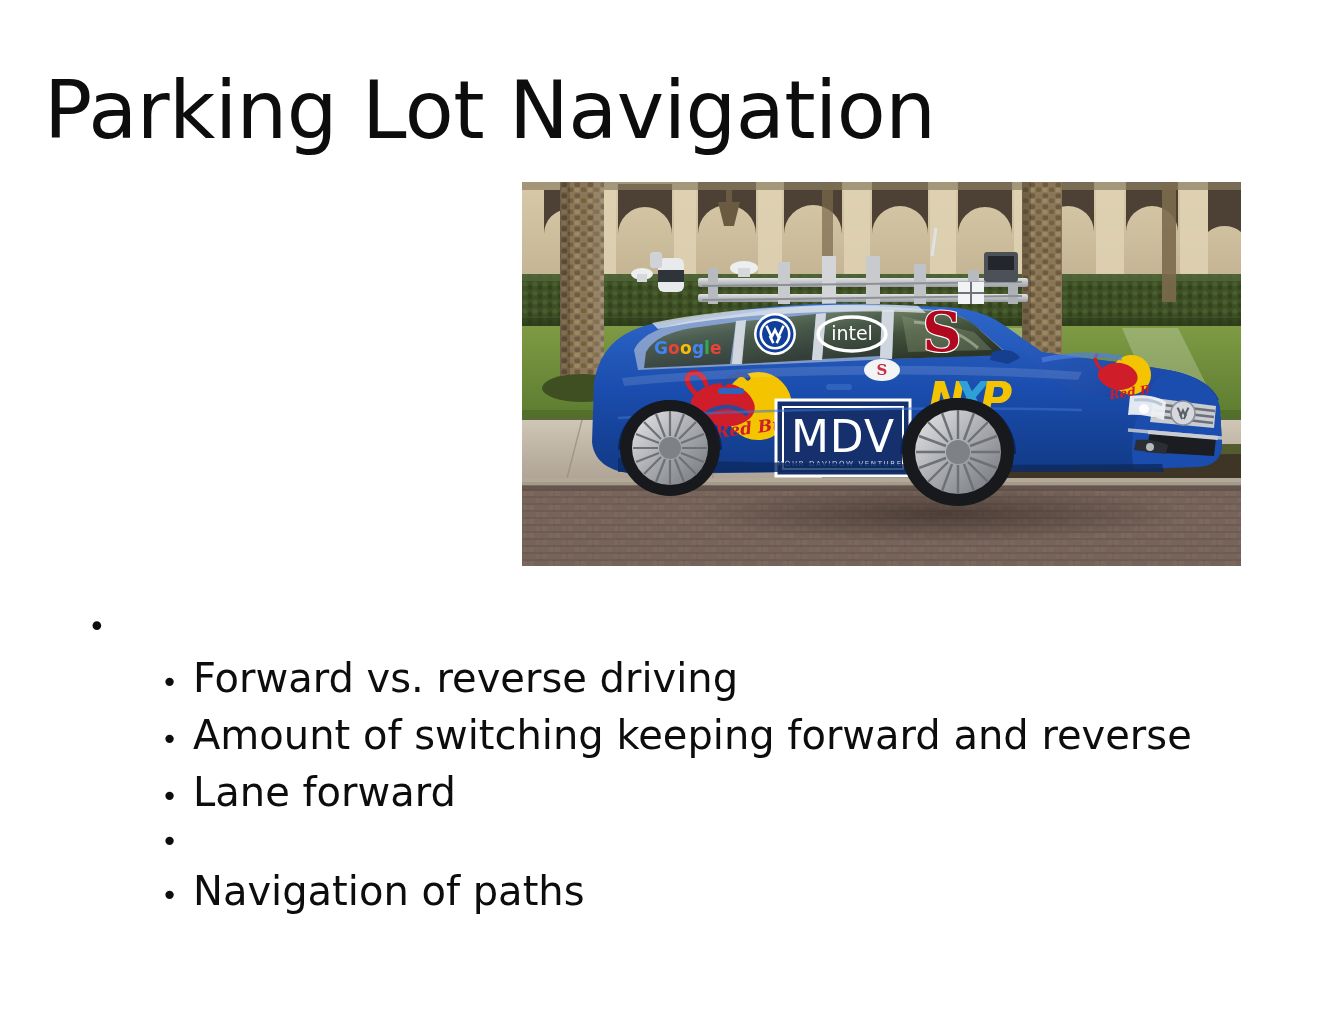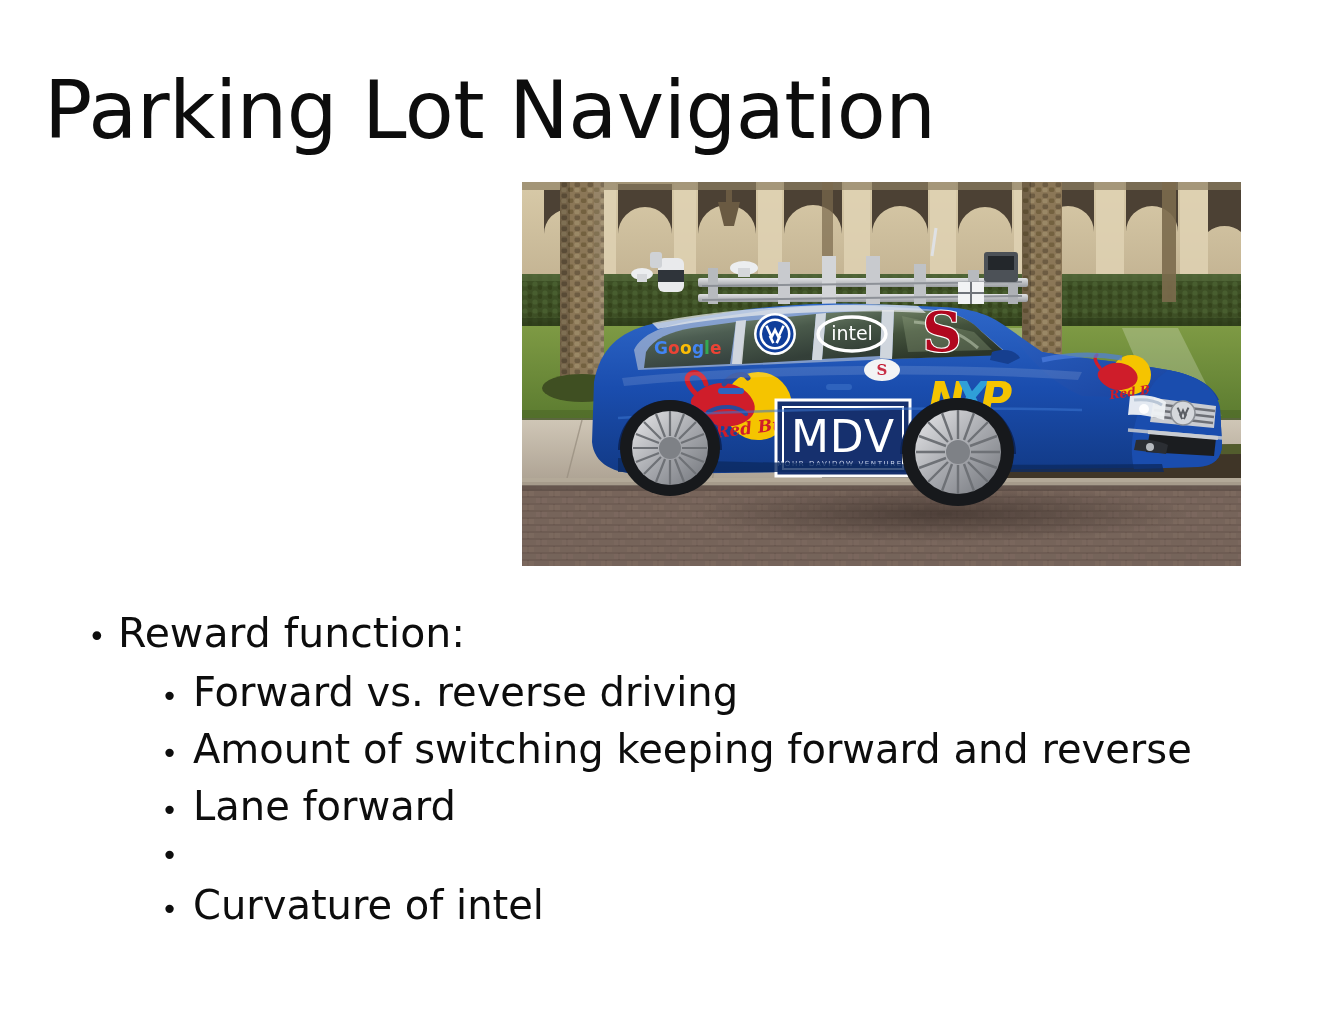--- a/index.html
+++ b/index.html
@@ -471,21 +471,20 @@
           <path d="M100 196 C 240 182, 420 180, 560 190 L 556 198 C 420 189, 242 191, 102 204 Z" fill="#ffffff" opacity="0.13"></path>
         </g>
       </g>
     </svg>
   </div>
 
   <div class="bullets">
 
     <div class="bullet-row lvl1">
       <span class="bullet-dot">•</span>
-      <span class="bullet-text">Reward function:</span>
     </div>
 
     <div class="bullet-row lvl2">
       <span class="bullet-dot">•</span>
       <span class="bullet-text">Forward vs. reverse driving</span>
     </div>
 
     <div class="bullet-row lvl2">
       <span class="bullet-dot">•</span>
       <span class="bullet-text">Amount of switching keeping forward and reverse</span>
@@ -495,18 +494,18 @@
       <span class="bullet-dot">•</span>
       <span class="bullet-text">Lane forward</span>
     </div>
 
     <div class="bullet-row lvl2">
       <span class="bullet-dot">•</span>
     </div>
 
     <div class="bullet-row lvl2">
       <span class="bullet-dot">•</span>
-      <span class="bullet-text">Curvature of intel</span>
+      <span class="bullet-text">Navigation of paths</span>
     </div>
 
   </div>
 
 </div>
 
 </body></html>

